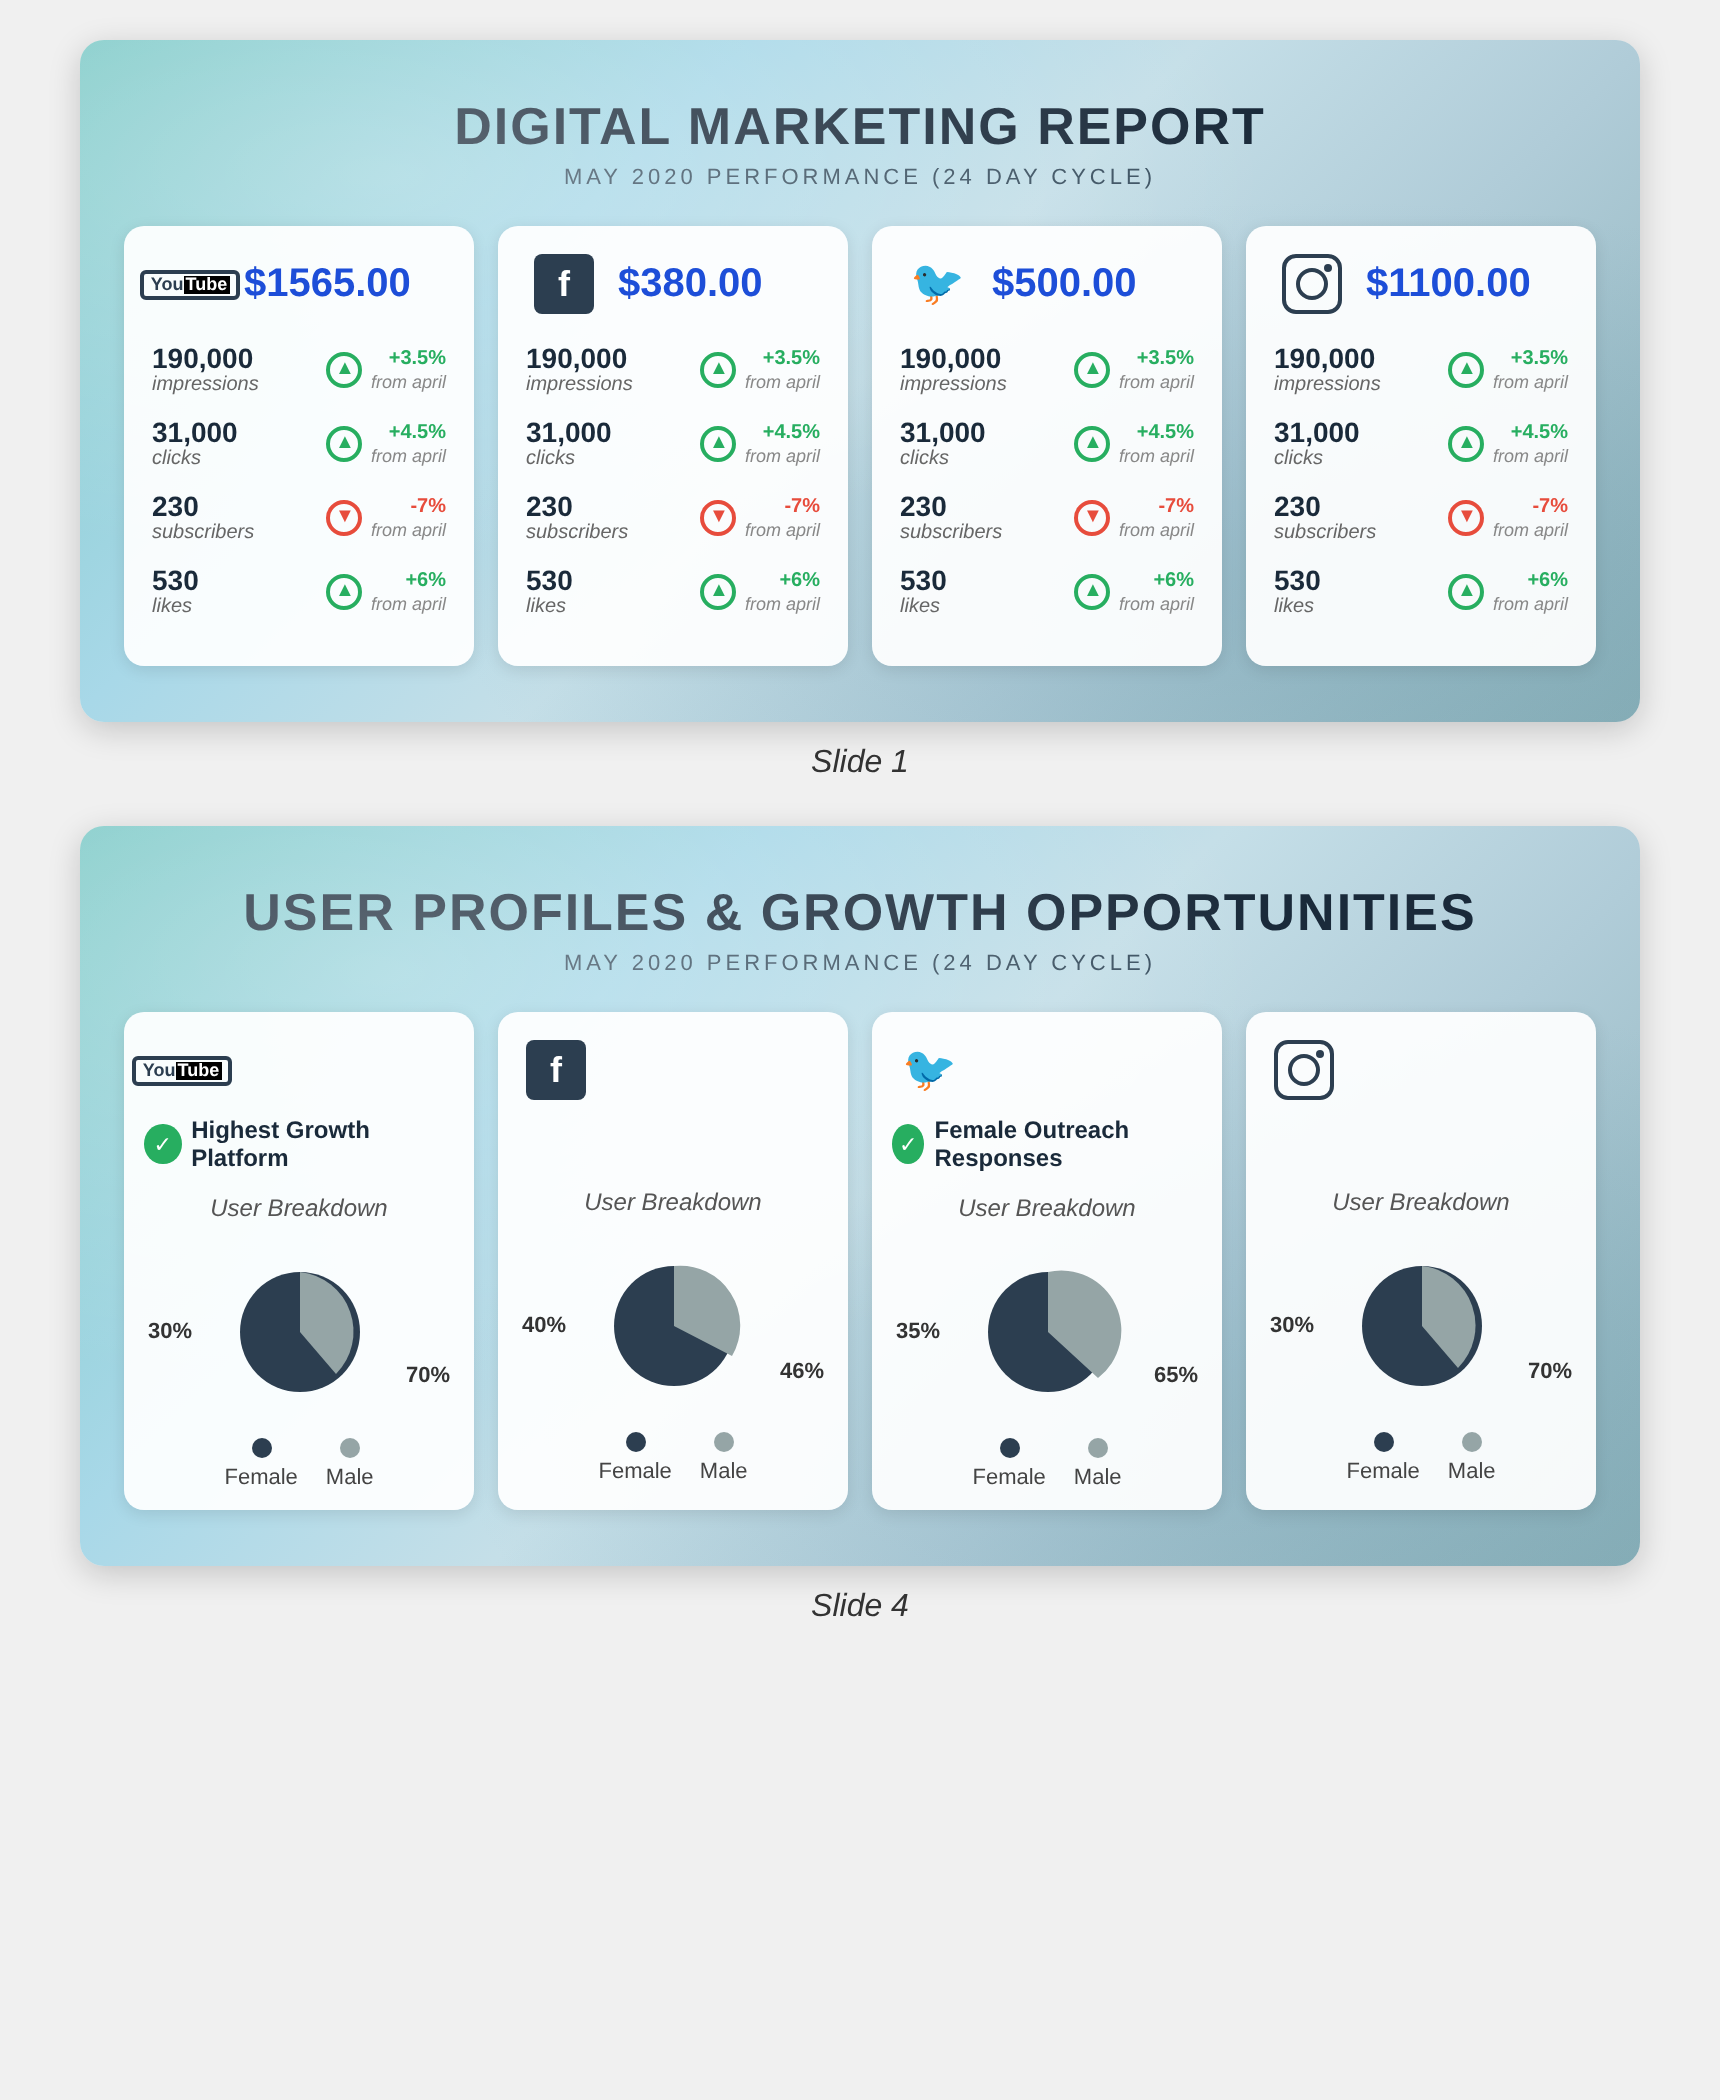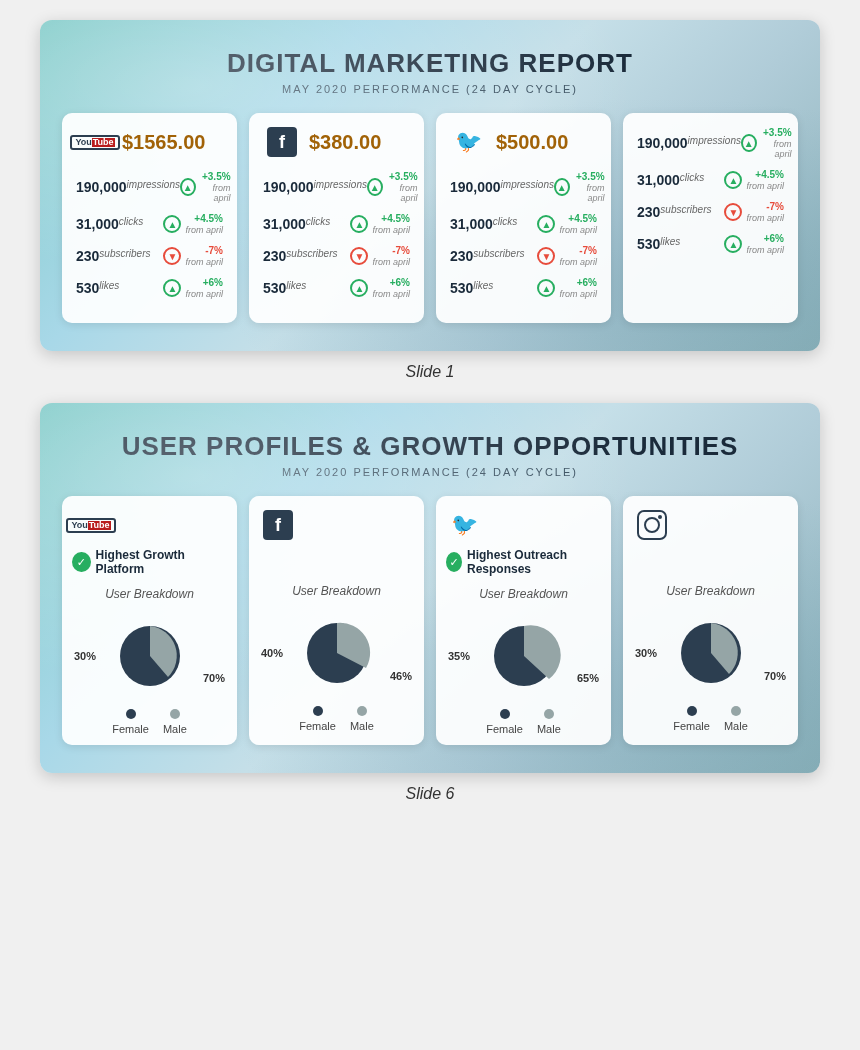--- a/index.html
+++ b/index.html
@@ -93,21 +93,21 @@
     .youtube-icon {
       display: flex;
       flex-direction: row;
       align-items: flex-start;
       border: 2px solid #2c3e50;
       border-radius: 3px;
       padding: 1px 3px;
       line-height: 1;
     }
     .youtube-icon .you { font-size: 9px; font-weight: 900; color: #2c3e50; }
-    .youtube-icon .tube { font-size: 9px; font-weight: 900; color: #2c3e50; background: #b91c1c; color: white; padding: 0 1px; }
+    .youtube-icon .tube { font-size: 9px; font-weight: 900; color: #2c3e50; background: #000000; color: white; padding: 0 1px; }
 
     .facebook-icon {
       width: 30px; height: 30px;
       background: #2c3e50;
       border-radius: 4px;
       display: flex; align-items: center; justify-content: center;
       color: white; font-size: 18px; font-weight: 900;
     }
 
     .twitter-icon {
@@ -134,33 +134,33 @@
       width: 4px; height: 4px;
       background: #2c3e50;
       border-radius: 50%;
       position: absolute;
       top: 3px; right: 3px;
     }
 
     .card-amount {
       font-size: 20px;
       font-weight: 700;
-      color: #a16207;
+      color: #1d4ed8;
     }
 
     .metric-row {
       display: flex;
       align-items: center;
       justify-content: space-between;
       margin-bottom: 10px;
     }
 
     .metric-left {
       display: flex;
-      flex-direction: row;
+      flex-direction: column;
     }
 
     .metric-value {
       font-size: 14px;
       font-weight: 700;
       color: #1a2a3a;
     }
 
     .metric-label {
       font-size: 10px;
@@ -512,20 +512,26 @@
             <div class="arrow-up">▲</div>
             <div class="metric-change">
               <span class="change-pct positive">+6%</span>
               <span class="change-text">from april</span>
             </div>
           </div>
         </div>
       </div>
 
       <div class="card">
+        <div class="card-header">
+          <div class="platform-icon">
+            <div class="instagram-icon"></div>
+          </div>
+          <div class="card-amount">$1100.00</div>
+        </div>
         <div class="metric-row">
           <div class="metric-left">
             <span class="metric-value">190,000</span>
             <span class="metric-label">impressions</span>
           </div>
           <div class="metric-change-group">
             <div class="arrow-up">▲</div>
             <div class="metric-change">
               <span class="change-pct positive">+3.5%</span>
               <span class="change-text">from april</span>
@@ -647,21 +653,21 @@
       </div>
 
       <div class="card-s2">
         <div class="card-header-s2">
           <div class="platform-icon">
             <div class="twitter-icon">🐦</div>
           </div>
         </div>
         <div class="badge">
           <div class="badge-icon">✓</div>
-          <span class="badge-text">Highest Outreach Responses</span>
+          <span class="badge-text">Female Outreach Responses</span>
         </div>
         <div class="user-breakdown-title">User Breakdown</div>
         <div class="pie-container">
           <span class="pie-label-left">35%</span>
           <svg class="pie-chart" viewBox="0 0 80 80">
             <circle cx="40" cy="40" r="30" fill="#2c3e50"></circle>
             <path d="M40,40 L40,10 A30,30 0 0,1 65,63 Z" fill="#95a5a6"></path>
           </svg>
           <span class="pie-label-right">65%</span>
         </div>
@@ -701,13 +707,13 @@
           <div class="legend-item">
             <div class="legend-dot dot-male"></div>
             <span>Male</span>
           </div>
         </div>
       </div>
 
     </div>
   </div>
 </div>
-<div class="slide-label">Slide 6</div>
+<div class="slide-label">Slide 4</div>
 
 </body></html>

